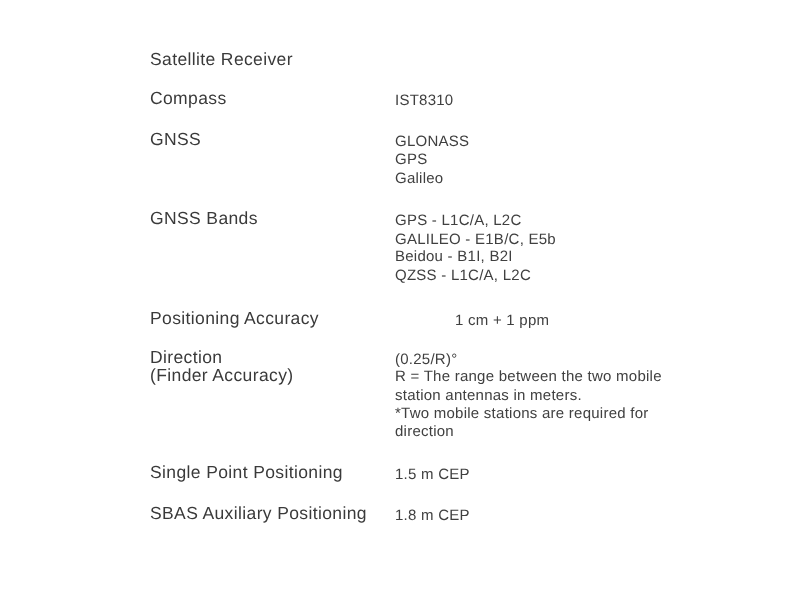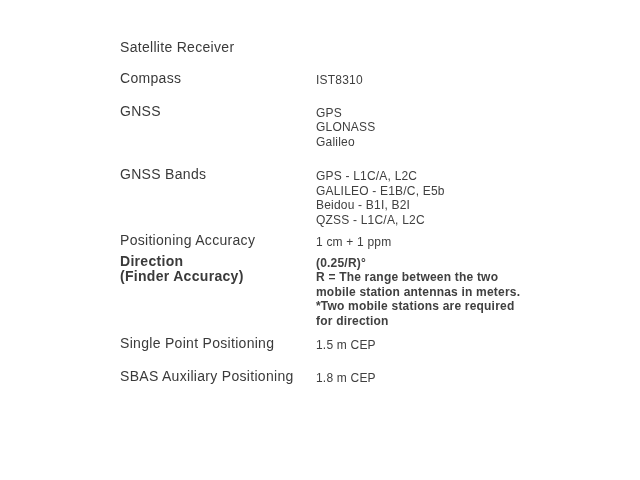--- a/index.html
+++ b/index.html
@@ -25,23 +25,23 @@
     left: 120px;
     top: 40px;
     width: 460px;
   }
   .spec-row {
     display: grid;
     grid-template-columns: 196px 1fr;
     margin-bottom: 16px;
   }
   .spec-row:nth-child(3) { margin-bottom: 18px; }
-  .spec-row:nth-child(4) { margin-bottom: 6px; }
-  .spec-row:nth-child(5) { margin-bottom: 4px; }
-  .spec-row:nth-child(6) { margin-bottom: 8px; font-weight: bold; }
+  .spec-row:nth-child(4) { margin-bottom: 20px; }
+  .spec-row:nth-child(5) { margin-bottom: 14px; gap: 48px; }
+  .spec-row:nth-child(6) { margin-bottom: 18px; }
   .spec-label {
     font-size: 14px;
     line-height: 15px;
     letter-spacing: 0.3px;
     color: #3a3a3a;
   }
   .spec-label div { white-space: nowrap; }
   .spec-value {
     font-size: 12px;
     line-height: 14.5px;
@@ -69,22 +69,22 @@
     <div class="spec-value">
           <div>IST8310</div>
         </div>
   </div>
 
   <div class="spec-row">
     <div class="spec-label">
           <div>GNSS</div>
         </div>
     <div class="spec-value">
+          <div>GLONASS</div>
           <div>GPS</div>
-          <div>GLONASS</div>
           <div>Galileo</div>
         </div>
   </div>
 
   <div class="spec-row">
     <div class="spec-label">
           <div>GNSS Bands</div>
         </div>
     <div class="spec-value">
           <div>GPS - L1C/A, L2C</div>

